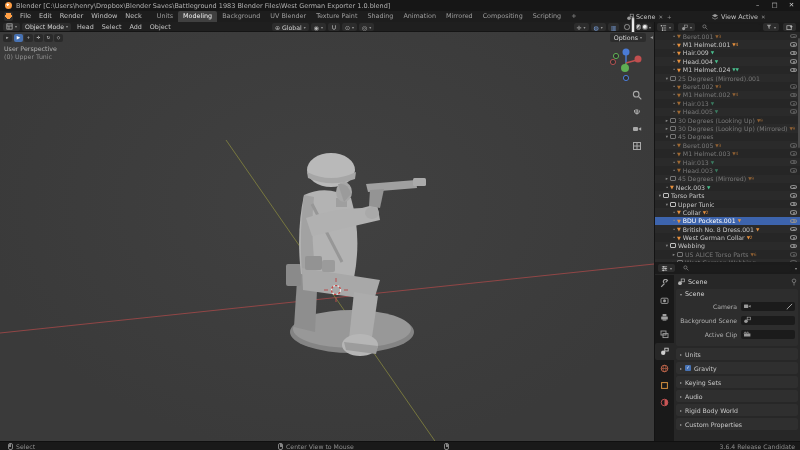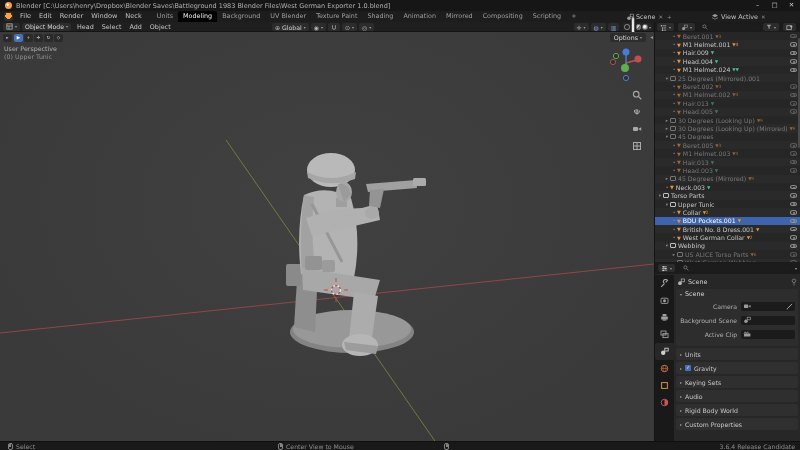--- a/index.html
+++ b/index.html
@@ -16,21 +16,21 @@
   .wbtns{margin-left:auto;display:flex}
   .wbtn{width:17px;height:11px;line-height:10px;text-align:center;font-size:6.5px;color:#cfcfcf}
 
   
   .menubar{position:absolute;top:11px;left:0;right:0;height:11px;background:#1d1d1d;display:flex;align-items:center}
   .mlogo{width:9px;height:9px;border-radius:2px;margin:0 3px 0 4px;flex:none;
          background:radial-gradient(circle at 50% 42%, #ff9f45 0 45%, transparent 46%),#2e2e2e}
   .mitem{font-size:6.6px;color:#c2c2c2;padding:0 4px;height:11px;line-height:11px}
   .wstabs{display:flex;margin-left:6px;height:11px}
   .wstab{font-size:6.4px;color:#9f9f9f;padding:0 5px;height:11px;line-height:11px;border-radius:2px 2px 0 0}
-  .wstab.active{background:#000000;color:#f0f0f0}
+  .wstab.active{background:#404040;color:#f0f0f0}
   .sceneSel{position:absolute;left:626px;top:0;height:11px;display:flex;align-items:center;gap:2px;color:#c5c5c5;font-size:6.4px}
   .vlSel{position:absolute;left:711px;top:0;height:11px;display:flex;align-items:center;gap:2px;color:#c5c5c5;font-size:6.4px}
   .tinybtn{font-size:5.5px;color:#8d8d8d;padding:0 1px}
 
   
   .vph{position:absolute;top:22px;left:0;width:654px;height:10px;background:#1f1f1f;border-bottom:1px solid #151515;
        display:flex;align-items:center}
   .vph .hmenu{font-size:6.4px;color:#c6c6c6;padding:0 4px}
   .hbtn{display:inline-flex;align-items:center;gap:2px;background:#2c2c2c;border-radius:2px;
         padding:0 3px;height:8px;font-size:6.2px;color:#d2d2d2;margin-right:2px}

